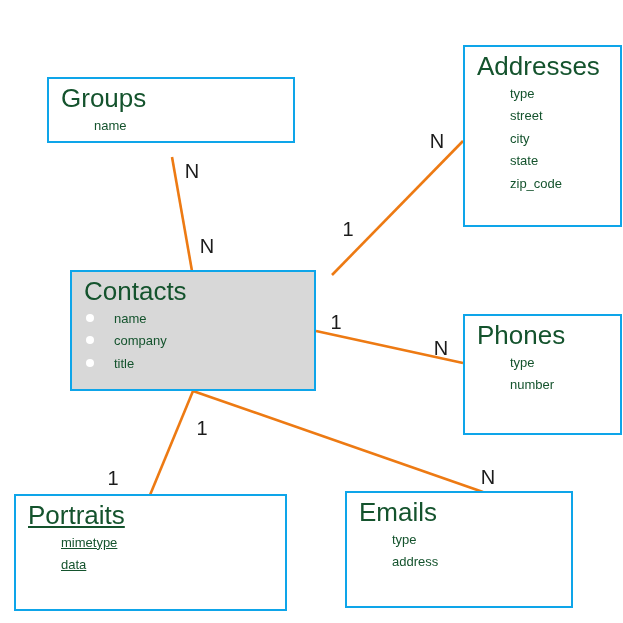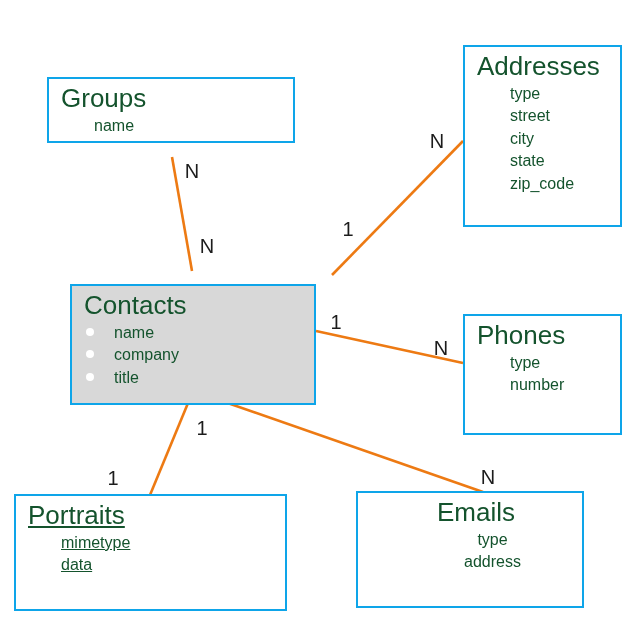--- a/index.html
+++ b/index.html
@@ -26,27 +26,26 @@
   .entity-title {
     font-size: 26px;
     line-height: 1.18;
     padding: 4px 0 0 12px;
     white-space: nowrap;
   }
   .attr-list {
     padding: 1px 0 0 45px;
   }
   .attr {
-    font-size: 16px;
+    font-size: 13px;
     line-height: 22.5px;
     white-space: nowrap;
   }
   .entity.contacts {
     background: #d8d8d8;
-    margin-top: 14px;
   }
   .entity.contacts .attr-list {
     padding-left: 42px;
   }
   .attr-row { position: relative; }
   .bullet {
     position: absolute;
     left: -28px;
     top: 6px;
     width: 8px;
@@ -120,21 +119,21 @@
   </div>
 
   <div class="entity" style="left:14px; top:494px; width:273px; height:117px;text-decoration:underline;">
     <div class="entity-title">Portraits</div>
     <div class="attr-list">
       <div class="attr">mimetype</div>
       <div class="attr">data</div>
     </div>
   </div>
 
-  <div class="entity" style="left:356px; top:491px; width:228px; height:117px;text-align:center;">
+  <div class="entity" style="left:345px; top:491px; width:228px; height:117px;">
     <div class="entity-title">Emails</div>
     <div class="attr-list">
       <div class="attr">type</div>
       <div class="attr">address</div>
     </div>
   </div>
 
   <span class="card-label" style="left:192px; top:171px;">N</span>
   <span class="card-label" style="left:207px; top:246px;">N</span>
   <span class="card-label" style="left:348px; top:229px;">1</span>

